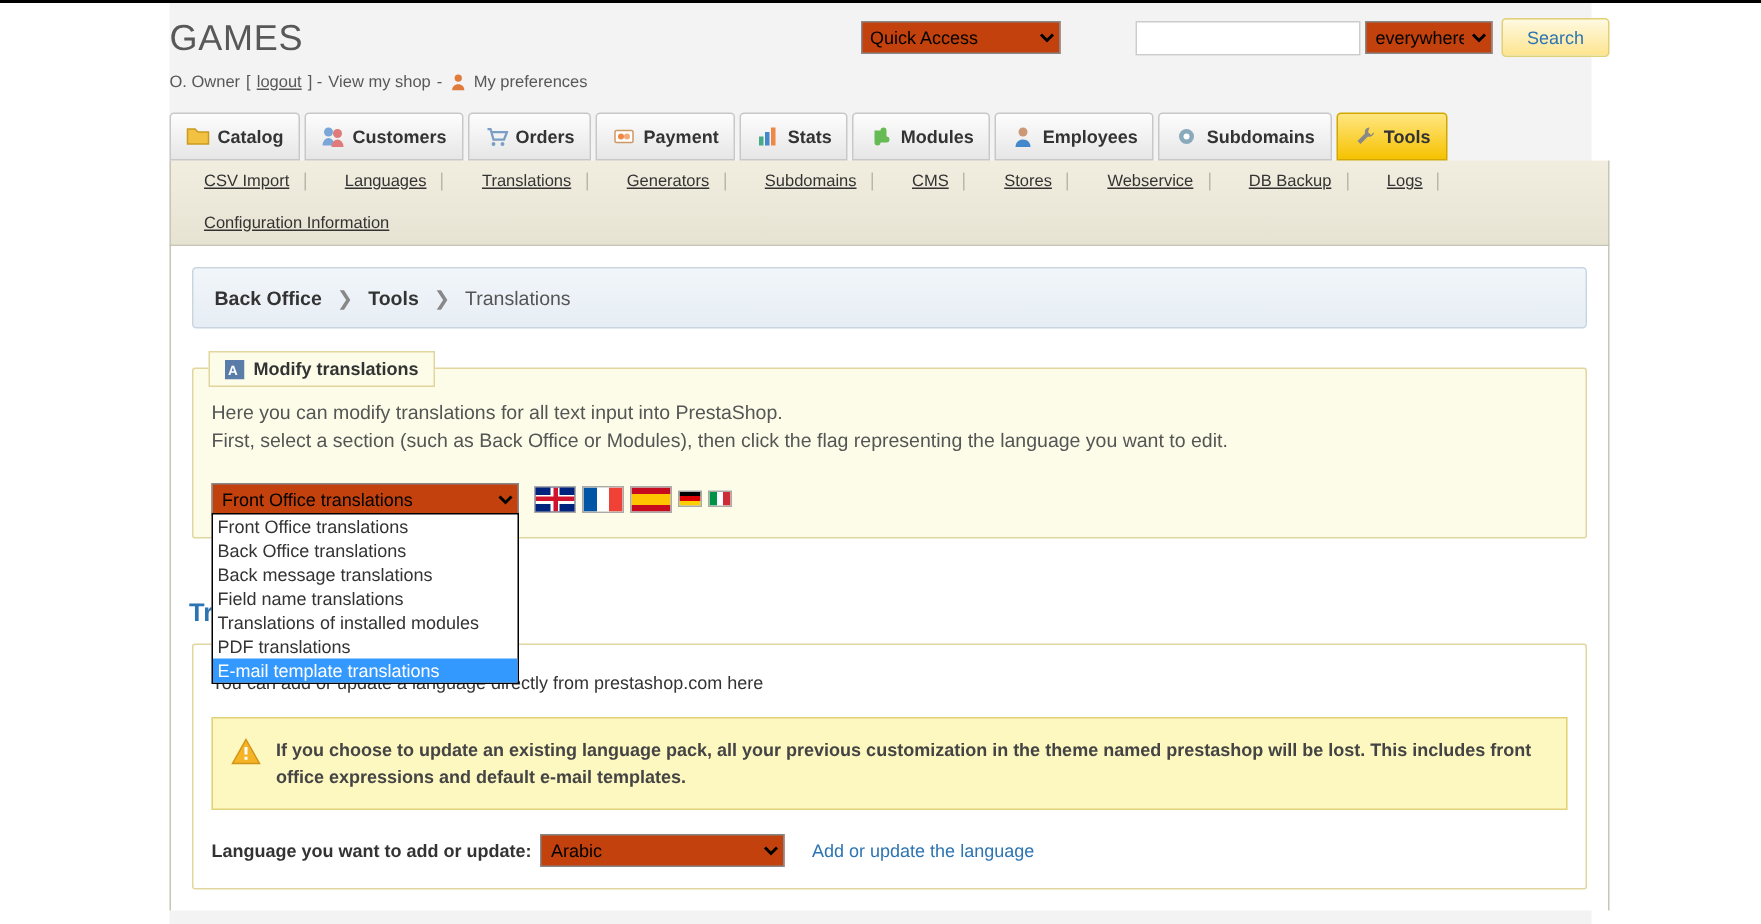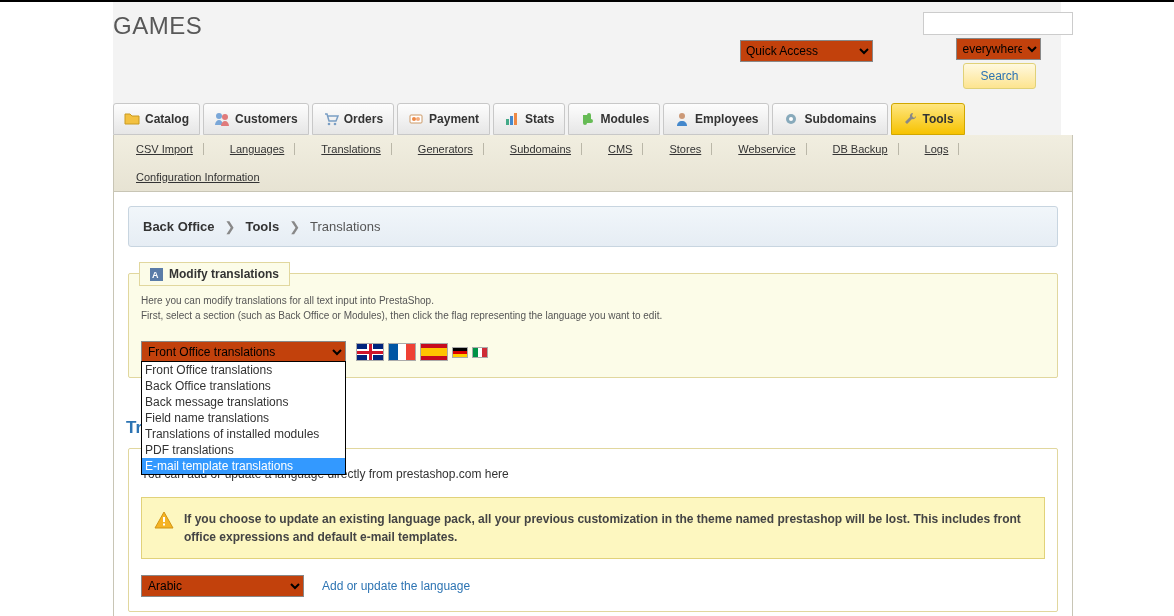--- a/index.html
+++ b/index.html
@@ -5,21 +5,21 @@
   * { box-sizing: border-box; margin: 0; padding: 0; }
   body { font-family: Arial, Helvetica, sans-serif; font-size: 12px; background: #fff; color: #333; border-top: 2px solid #000; }
   .page { width: 948px; margin: 0 auto; background: #f3f3f3; padding-bottom: 40px; min-height: 614px; }
   .inner { width: 960px; margin: 0 auto; }
   .topbar { padding-top: 10px; display: flex; align-items: flex-start; justify-content: space-between; }
   .title { font-size: 24px; color: #585858; letter-spacing: 0.5px; }
   .topbar-right { display: flex; align-items: center; gap: 50px; }
   .quick-access { display: flex; align-items: center; }
   select { font-family: inherit; font-size: 12px; background: #c2410c; border: 1px solid #888; }
   .quick-access select { width: 133px; padding: 2px 1px; }
-  .search-area { display: flex; align-items: center; gap: 3px; flex-direction: column; }
+  .search-area { display: flex; align-items: center; gap: 3px; }
   .search-area input[type=text] { width: 150px; border: 1px solid #ccc; padding: 3px; background: #fff; }
   .search-area select { width: 85px; padding: 2px; }
   .search-btn { margin-left: 3px; background: linear-gradient(#fff9e0, #fde48f); border: 1px solid #e0d178; color: #2d74b3; padding: 5px 16px; border-radius: 3px; cursor: pointer; font-size: 12px; }
   .subtitle { margin-top: 8px; font-size: 11px; color: #585858; display: flex; align-items: center; gap: 4px; }
   .subtitle a { color: #585858; text-decoration: underline; }
   .pref-icon { width: 13px; height: 13px; display: inline-block; }
   .main-nav { margin-top: 14px; display: flex; gap: 3px; }
   .main-tab { display: flex; align-items: center; gap: 5px; padding: 7px 10px; background: linear-gradient(#fdfdfd, #e6e6e6); border: 1px solid #c8c8c8; border-radius: 3px 3px 0 0; cursor: pointer; font-size: 12px; font-weight: bold; color: #333; }
   .main-tab .icon { width: 16px; height: 16px; }
   .main-tab.active { background: linear-gradient(#ffe680, #f6c200); border-color: #d1a700; }
@@ -27,21 +27,21 @@
   .subnav { display: flex; flex-wrap: wrap; gap: 16px; }
   .subnav a { font-size: 11px; color: #333; text-decoration: underline; padding: 0 10px; border-right: 1px solid #bab7a8; }
   .subnav a:last-child { border-right: none; }
   .content-pad { background: #fff; border-left: 1px solid #c8c5b5; border-right: 1px solid #c8c5b5; padding: 14px; }
   .breadcrumb { background: linear-gradient(#f1f6fa, #e6edf4); border: 1px solid #c8d5e0; border-radius: 3px; padding: 12px 14px; font-size: 13px; font-weight: bold; color: #333; display: flex; align-items: center; gap: 10px; }
   .breadcrumb .sep { color: #888; font-weight: normal; }
   .breadcrumb .last { font-weight: normal; color: #555; }
   .panel { margin-top: 26px; border: 1px solid #e1d79e; background: #fcfce8; padding: 20px 12px 14px 12px; position: relative; border-radius: 2px; }
   .panel-legend { position: absolute; top: -12px; left: 10px; background: #fcfce8; border: 1px solid #e1d79e; padding: 4px 10px; display: flex; align-items: center; gap: 6px; font-weight: bold; font-size: 12px; }
   .legend-icon { width: 13px; height: 13px; display: inline-block; }
-  .panel p { font-size: 10px; color: #555; line-height: 1.45; }
+  .panel p { font-size: 13px; color: #555; line-height: 1.45; }
   .select-row { margin-top: 18px; display: flex; align-items: center; gap: 10px; position: relative; }
   .type-select { width: 205px; padding: 2px; border: 1px solid #888; }
   .dropdown-open { position: absolute; top: 20px; left: 0; width: 205px; background: #fff; border: 1px solid #000; z-index: 10; }
   .dropdown-open div { padding: 1px 3px; font-size: 12px; cursor: pointer; }
   .dropdown-open div.sel { background: #3399ff; color: #fff; }
   .flags { display: flex; gap: 4px; align-items: center; }
   .flag { width: 28px; height: 18px; border: 1px solid #aaa; display: inline-block; position: relative; overflow: hidden; }
   .flag.small { width: 16px; height: 11px; }
   .partial-text { color: #2d74b3; font-weight: bold; font-size: 17px; margin-top: 40px; margin-left: -2px; }
   .panel2 { margin-top: 10px; border: 1px solid #e1d79e; background: #fff; padding: 18px 12px 14px 12px; position: relative; border-radius: 2px; }
@@ -88,20 +88,33 @@
         <div class="search-area">
           <input type="text" placeholder="" style="">
           <select>
             <option>everywhere</option>
           </select>
           <button class="search-btn">Search</button>
         </div>
       </div>
     </div>
 
+    <div class="subtitle">
+      <span>O. Owner</span>
+      <span>[</span>
+      <a href="#">logout</a>
+      <span>] -</span>
+      <a href="#" style="text-decoration:none">View my shop</a>
+      <span>-</span>
+      <svg class="pref-icon" viewBox="0 0 16 16">
+          <circle cx="8" cy="5" r="3" fill="#e07b3c"></circle>
+          <path d="M3 15c0-3 2-5 5-5s5 2 5 5" fill="#e07b3c"></path>
+        </svg>
+      <a href="#" style="text-decoration:none">My preferences</a>
+    </div>
 
     <div class="main-nav">
       <div class="main-tab">
           <svg class="icon" viewBox="0 0 16 16">
             <path d="M1 3h5l2 2h7v8H1z" fill="#f3c141" stroke="#c99a20"></path>
           </svg>
           <span>Catalog</span>
         </div>
       <div class="main-tab">
           <svg class="icon" viewBox="0 0 16 16">
@@ -232,20 +245,21 @@
         <p>You can add or update a language directly from prestashop.com here</p>
         <div class="warning-box">
           <svg class="warn-icon" viewBox="0 0 20 18">
               <path d="M10 1 L19 17 H1 Z" fill="#f5b325" stroke="#d19515"></path>
               <rect x="9" y="6" width="2" height="5" fill="#fff"></rect>
               <rect x="9" y="12.5" width="2" height="2" fill="#fff"></rect>
             </svg>
           <p>If you choose to update an existing language pack, all your previous customization in the theme named prestashop will be lost. This includes front office expressions and default e-mail templates.</p>
         </div>
         <div class="lang-row">
+          <label>Language you want to add or update:</label>
           <select>
             <option>Arabic</option>
           </select>
           <a href="#" class="link-action">Add or update the language</a>
         </div>
       </div>
 
     </div>
   </div>
 </div>

